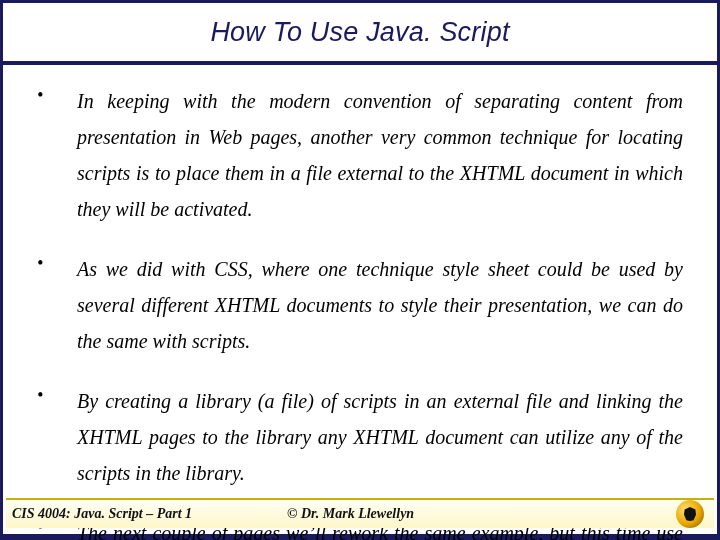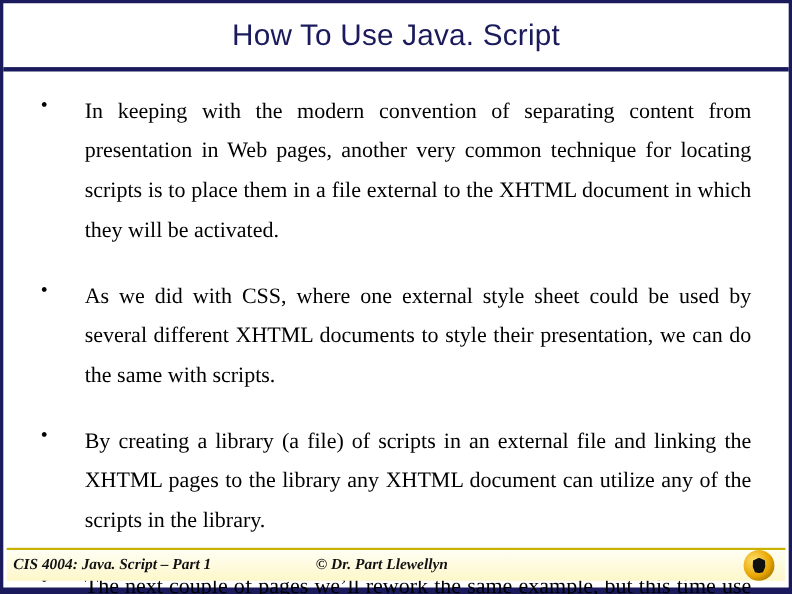--- a/index.html
+++ b/index.html
@@ -1,15 +1,15 @@
 <!DOCTYPE html>
 <html><head>
 <meta charset="utf-8">
 <style>
-  * { margin: 0; padding: 0; box-sizing: border-box; }
+  * { margin: 0; padding: 0; box-sizing: border-box; font-style: italic; }
   body {
     width: 720px;
     height: 540px;
     background: #fff;
     font-family: "Times New Roman", Times, serif;
     position: relative;
     overflow: hidden;
   }
   .frame {
     position: absolute;
@@ -95,30 +95,30 @@
     <div class="title">How To Use Java. Script</div>
   </div>
 
   <div class="content">
     <div class="bullet-row">
       <div class="bullet-mark">•</div>
       <div class="bullet-text">In keeping with the modern convention of separating content from presentation in Web pages, another very common technique for locating scripts is to place them in a file external to the XHTML document in which they will be activated.</div>
     </div>
     <div class="bullet-row">
       <div class="bullet-mark">•</div>
-      <div class="bullet-text">As we did with CSS, where one external style sheet could be used by several different XHTML documents to style their presentation, we can do the same with scripts.</div>
+      <div class="bullet-text">As we did with CSS, where one technique style sheet could be used by several different XHTML documents to style their presentation, we can do the same with scripts.</div>
     </div>
     <div class="bullet-row">
       <div class="bullet-mark">•</div>
       <div class="bullet-text">By creating a library (a file) of scripts in an external file and linking the XHTML pages to the library any XHTML document can utilize any of the scripts in the library.</div>
     </div>
     <div class="bullet-row">
       <div class="bullet-mark">•</div>
       <div class="bullet-text">The next couple of pages we’ll rework the same example, but this time use an external library for the script itself.</div>
     </div>
   </div>
 
   <div class="footer">
     <div class="course">CIS 4004: Java. Script – Part 1</div>
-    <div class="author">© Dr. Part Llewellyn</div>
+    <div class="author">© Dr. Mark Llewellyn</div>
     <div class="logo"></div>
   </div>
 </div>
 
 </body></html>

